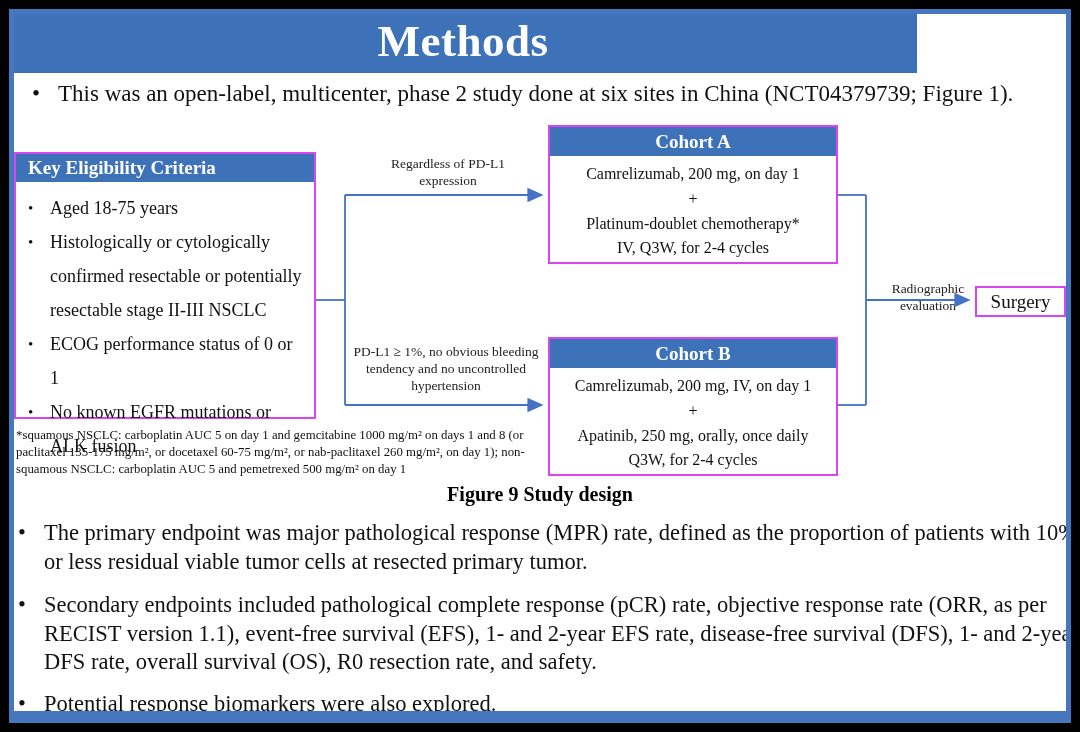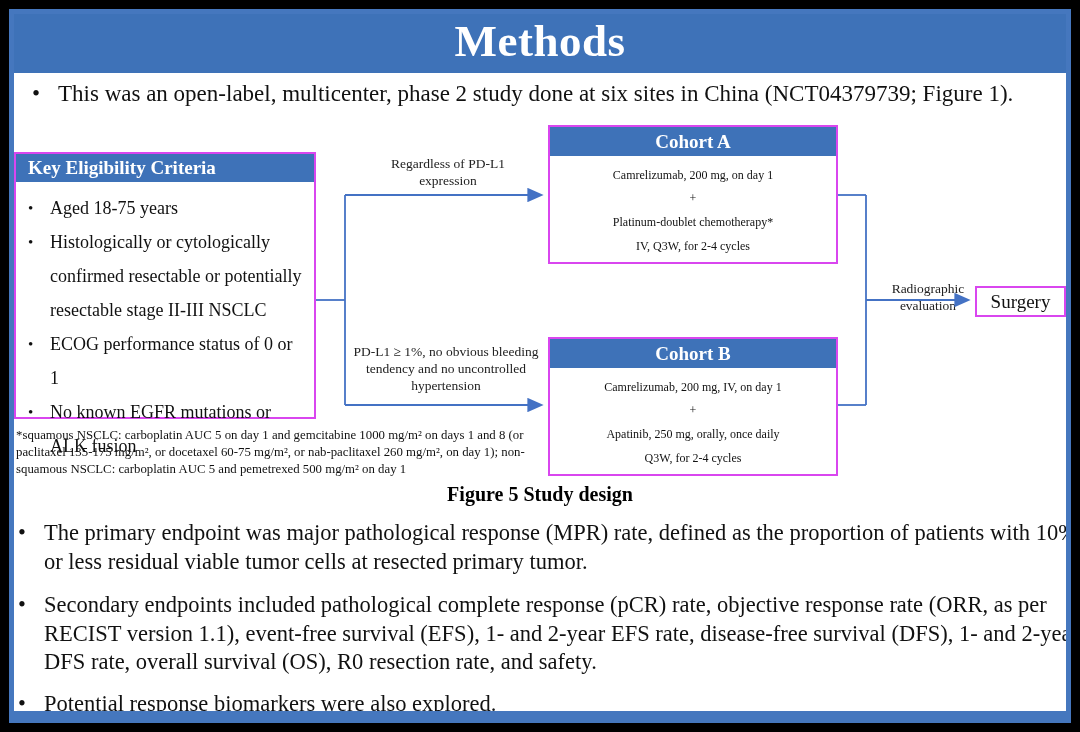--- a/index.html
+++ b/index.html
@@ -6,42 +6,42 @@
   body{width:1080px;height:732px;position:relative;overflow:hidden;
        font-family:"Liberation Serif", serif;-webkit-font-smoothing:antialiased;}
   .slide{position:absolute;left:0;top:0;width:1080px;height:732px;background:#fff;}
   
   .blue-border{position:absolute;left:9px;top:9px;width:1062px;height:714px;
        border:5px solid #4577BE;border-bottom-width:12px;box-sizing:border-box;
        pointer-events:none;z-index:40;}
   .black-frame{position:absolute;inset:0;border:9px solid #000;box-sizing:border-box;
        pointer-events:none;z-index:50;}
   
-  .title-band{position:absolute;left:9px;top:9px;width:1062px;height:64px;background:#3E72B8;
+  .title-band{position:absolute;left:9px;top:9px;width:908px;height:64px;background:#3E72B8;
        display:flex;align-items:center;justify-content:center;z-index:2;}
   .title-band h1{margin:0;color:#fff;font-size:45px;font-weight:bold;letter-spacing:.5px;}
   
   .intro{position:absolute;left:30px;top:81px;width:1022px;font-size:23px;color:#111;z-index:3;}
   .blt{padding-left:28px;position:relative;}
   .blt::before{content:"•";position:absolute;left:2px;}
   
   .dbox{position:absolute;background:#fff;border:2px solid #d946ef;box-sizing:border-box;z-index:10;}
   .dbox .dhead{background:#3E72B8;color:#fff;font-weight:bold;text-align:center;}
   .elig{left:14px;top:152px;width:302px;height:267px;}
   .elig .dhead{height:28px;line-height:28px;text-align:left;padding-left:12px;font-size:19px;}
   .elig ul{margin:9px 12px 0 6px;padding:0;list-style:none;}
   .elig li{font-size:18px;line-height:34px;padding-left:28px;position:relative;color:#111;}
   .elig li::before{content:"•";position:absolute;left:6px;font-size:15px;}
   .cohort{width:290px;height:139px;}
   .cohort-a{left:548px;top:125px;}
   .cohort-b{left:548px;top:337px;}
   .cohort .dhead{height:29px;line-height:29px;font-size:19px;}
   .cohort .cbody{display:flex;flex-direction:column;justify-content:space-evenly;
        align-items:center;height:106px;padding-top:2px;}
-  .cohort .cline{font-size:12px;color:#111;text-align:center;line-height:1.1;}
+  .cohort .cline{font-size:16px;color:#111;text-align:center;line-height:1.1;}
   .surgery{left:975px;top:286px;width:91px;height:31px;display:flex;align-items:center;
        justify-content:center;font-size:19px;color:#111;}
   
   .flabel{position:absolute;text-align:center;font-size:13.5px;line-height:17px;color:#222;z-index:3;}
   .lbl-top{left:366px;top:155px;width:164px;}
   .lbl-bottom{left:350px;top:343px;width:192px;}
   .lbl-eval{left:878px;top:255px;width:100px;margin-top:25px;}
   
   .footnote{position:absolute;left:16px;top:427px;width:534px;font-size:12.8px;
        line-height:1.32;color:#111;z-index:3;}
@@ -114,21 +114,21 @@
       <div class="cline">Apatinib, 250 mg, orally, once daily</div>
       <div class="cline">Q3W, for 2-4 cycles</div>
     </div>
   </div>
 
   <div class="flabel lbl-eval">Radiographic evaluation</div>
   <div class="dbox surgery">Surgery</div>
 
   <div class="footnote">*squamous NSCLC: carboplatin AUC 5 on day 1 and gemcitabine 1000 mg/m² on days 1 and 8 (or paclitaxel 135-175 mg/m², or docetaxel 60-75 mg/m², or nab-paclitaxel 260 mg/m², on day 1); non-squamous NSCLC: carboplatin AUC 5 and pemetrexed 500 mg/m² on day 1</div>
 
-  <div class="caption">Figure 5 Study design</div>
+  <div class="caption">Figure 9 Study design</div>
 
   <div class="bbul blt b1">The primary endpoint was major pathological response (MPR) rate, defined as the proportion of patients with 10% or less residual viable tumor cells at resected primary tumor.</div>
   <div class="bbul blt b2">Secondary endpoints included pathological complete response (pCR) rate, objective  response rate (ORR, as per RECIST version 1.1), event-free survival (EFS), 1- and 2-year EFS rate, disease-free survival (DFS), 1- and 2-year DFS rate, overall survival (OS), R0 resection rate, and safety.</div>
   <div class="bbul blt b3">Potential response biomarkers were also explored.</div>
 
   <div class="blue-border"></div>
   <div class="black-frame"></div>
 </div>
 
 </body></html>

